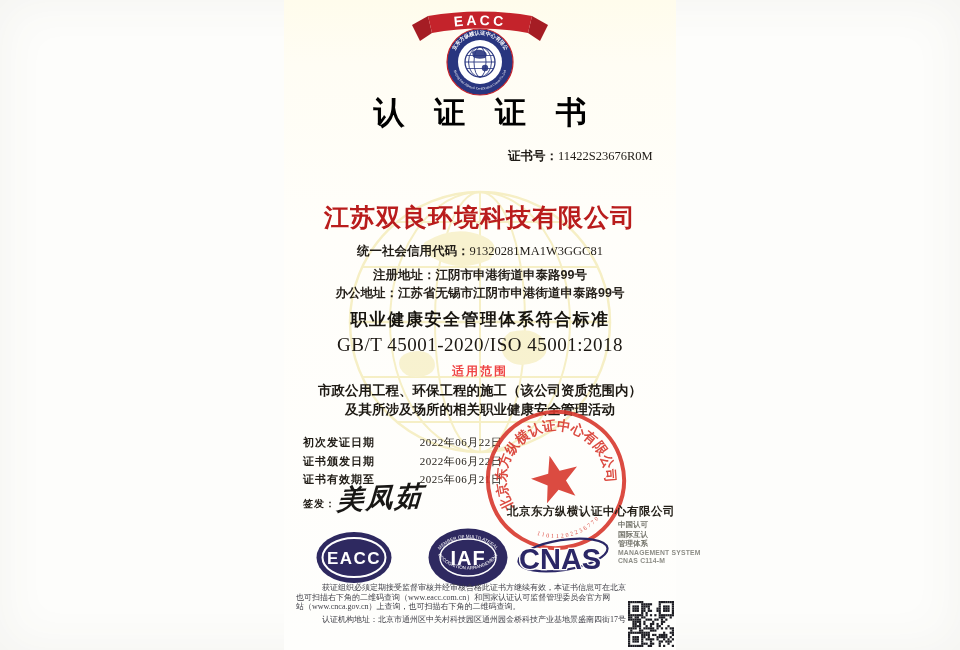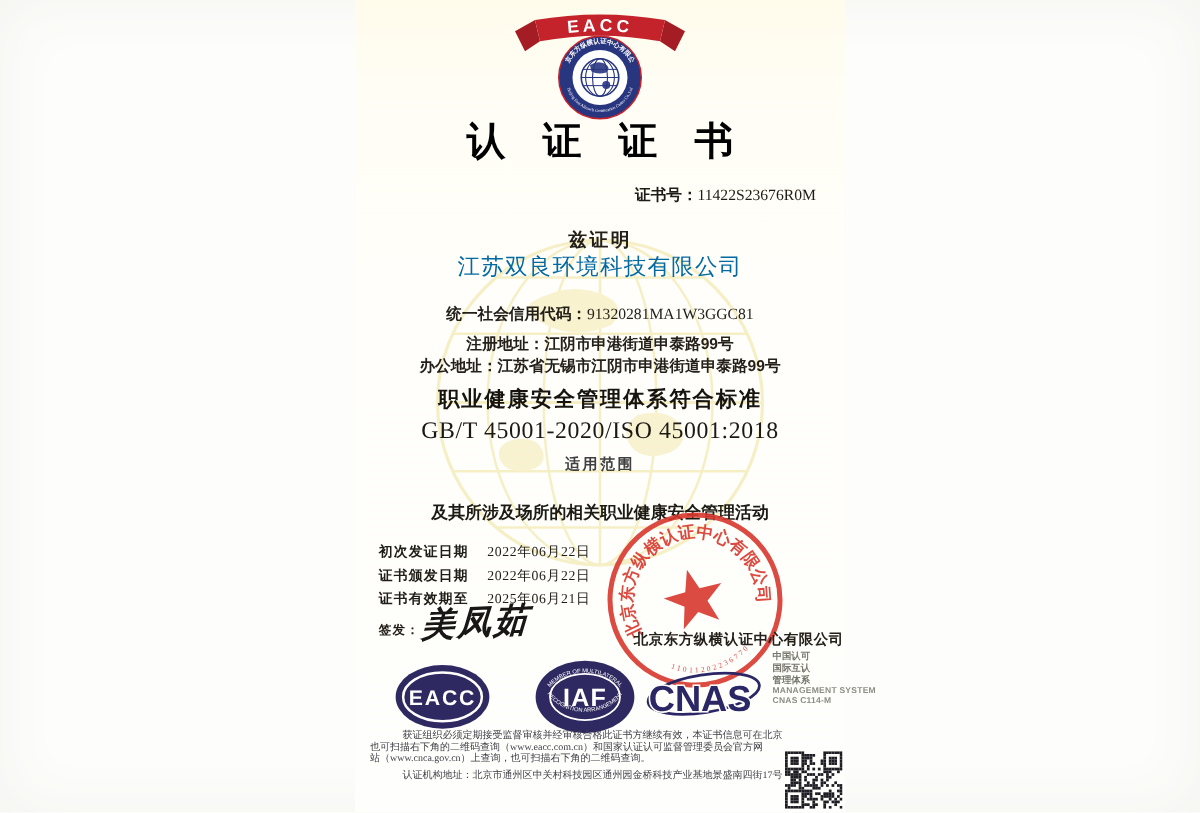--- a/index.html
+++ b/index.html
@@ -16,38 +16,38 @@
   }
   .abs{position:absolute;}
   .cline{position:absolute;left:287px;width:386px;text-align:center;white-space:nowrap;}
   .title{
     top:92px;font-size:31px;font-weight:bold;letter-spacing:11px;
     color:#000000;text-indent:11px;
   }
   .certno{left:508px;top:148px;font-size:12.5px;color:#1f1b16;white-space:nowrap;}
   .certno .lab{font-weight:bold;}
   .certify{top:183px;font-size:15px;font-weight:bold;color:#221e18;letter-spacing:2px;}
-  .company{top:201px;font-size:18px;font-weight:normal;color:#0369a1;
+  .company{top:201px;font-size:25px;font-weight:bold;color:#b91c1c;
     font-family:"Liberation Sans","DejaVu Sans",sans-serif;letter-spacing:1px;}
   .credit{top:243px;font-size:12.5px;color:#221e18;}
   .credit .lab{font-weight:bold;font-family:"Liberation Sans","DejaVu Sans",sans-serif;}
   .addr{font-size:12.5px;font-weight:bold;color:#241f19;
     font-family:"Liberation Sans","DejaVu Sans",sans-serif;}
   .addr1{top:267px;} .addr2{top:285px;}
   .system{top:308px;font-size:17px;font-weight:bold;color:#17140f;letter-spacing:1.5px;
     font-family:"Liberation Sans","DejaVu Sans",sans-serif;}
   .standard{top:334px;font-size:19px;color:#1c1813;letter-spacing:0.5px;}
-  .scopelab{top:363px;font-size:12px;font-weight:bold;color:#404040;letter-spacing:2px;}
+  .scopelab{top:363px;font-size:12px;font-weight:bold;color:#ef4444;letter-spacing:2px;}
   .scope{font-size:13.5px;font-weight:bold;color:#1d1913;
     font-family:"Liberation Sans","DejaVu Sans",sans-serif;}
   .scope1{top:382px;} .scope2{top:401px;}
   .dates{left:303px;top:433px;font-size:11px;color:#201c16;}
   .drow{height:18.5px;line-height:18.5px;white-space:nowrap;}
   .drow .dl{font-weight:bold;letter-spacing:1px;display:inline-block;width:84px;}
-  .drow .dv{margin-left:0;letter-spacing:0.5px;}
+  .drow .dv{margin-left:30px;letter-spacing:0.5px;}
   .signlab{left:303px;top:497px;font-size:10px;font-weight:bold;color:#201c16;letter-spacing:1px;}
   .signature{
     left:337px;top:480px;font-size:27px;font-weight:bold;font-style:italic;
     color:#181715;transform:rotate(-3deg) skewX(-6deg);letter-spacing:2px;
   }
   .issuer{left:507px;top:504px;font-size:11.5px;font-weight:bold;color:#242019;letter-spacing:0.5px;white-space:nowrap;}
   .seal{left:483px;top:407px;transform:rotate(-15deg);opacity:0.9;}
   .cnas-text{left:618px;top:520px;color:#75756c;
     font-family:"Liberation Sans","DejaVu Sans",sans-serif;font-weight:bold;}
   .cnas-text .zh{font-size:7.5px;line-height:9.5px;}
@@ -110,37 +110,37 @@
       <textPath href="#ribArc" startOffset="50%">EACC</textPath>
     </text>
   </svg>
 
   <div class="cline title">认 证 证 书</div>
 
   <div class="abs certno">
     <span class="lab">证书号：</span><span>11422S23676R0M</span>
   </div>
 
-  <div class="cline certify">兹证明</div>
   <div class="cline company">江苏双良环境科技有限公司</div>
 
   <div class="cline credit">
     <span class="lab">统一社会信用代码：</span><span>91320281MA1W3GGC81</span>
   </div>
 
   <div class="cline addr addr1">
     <span>注册地址：</span><span>江阴市申港街道申泰路99号</span>
   </div>
   <div class="cline addr addr2">
     <span>办公地址：</span><span>江苏省无锡市江阴市申港街道申泰路99号</span>
   </div>
 
   <div class="cline system">职业健康安全管理体系符合标准</div>
   <div class="cline standard">GB/T 45001-2020/ISO 45001:2018</div>
   <div class="cline scopelab">适用范围</div>
+  <div class="cline scope scope1">市政公用工程、环保工程的施工（该公司资质范围内）</div>
   <div class="cline scope scope2">及其所涉及场所的相关职业健康安全管理活动</div>
 
   <div class="abs dates">
     <div class="drow">
       <span class="dl">初次发证日期</span>
       <span class="dv">2022年06月22日</span>
     </div>
     <div class="drow">
       <span class="dl">证书颁发日期</span>
       <span class="dv">2022年06月22日</span>

